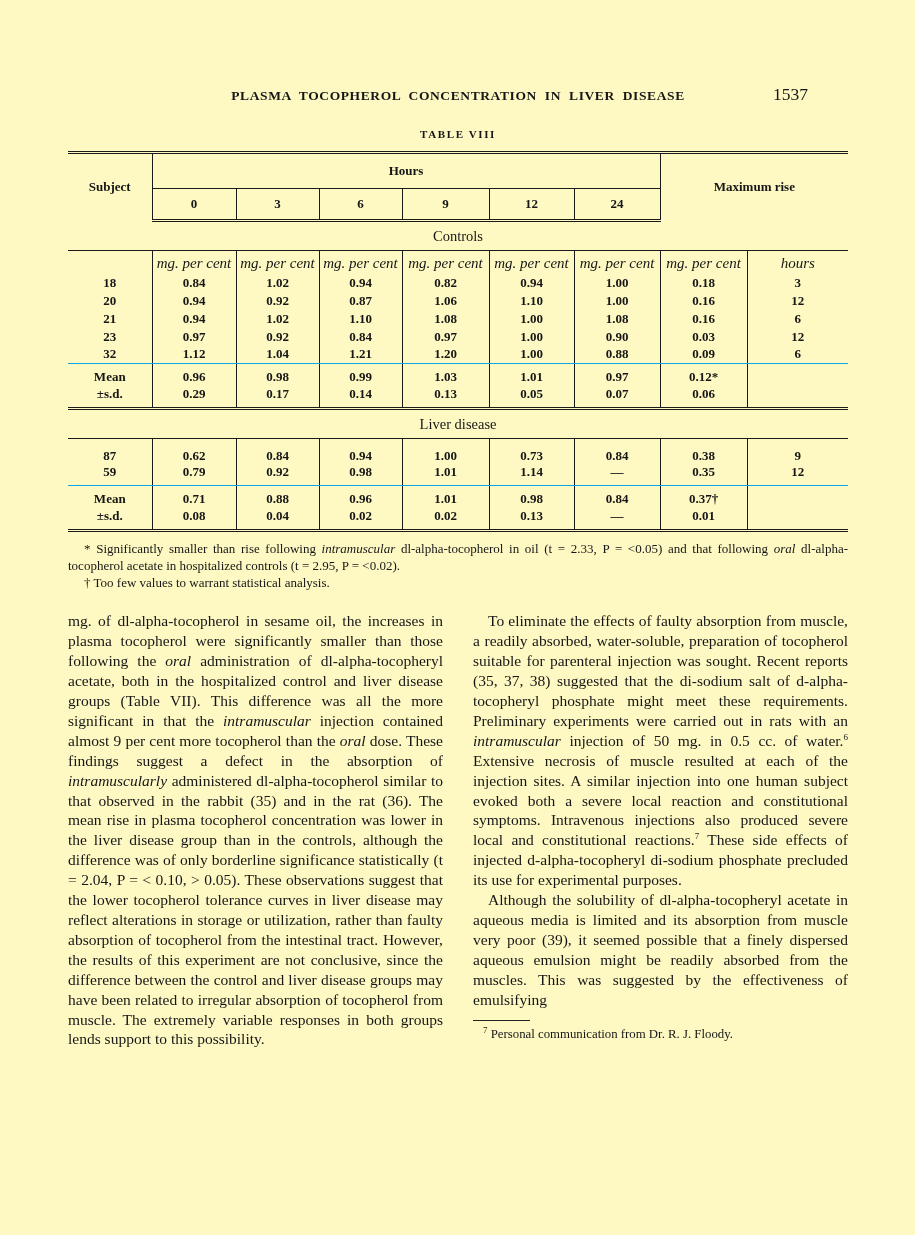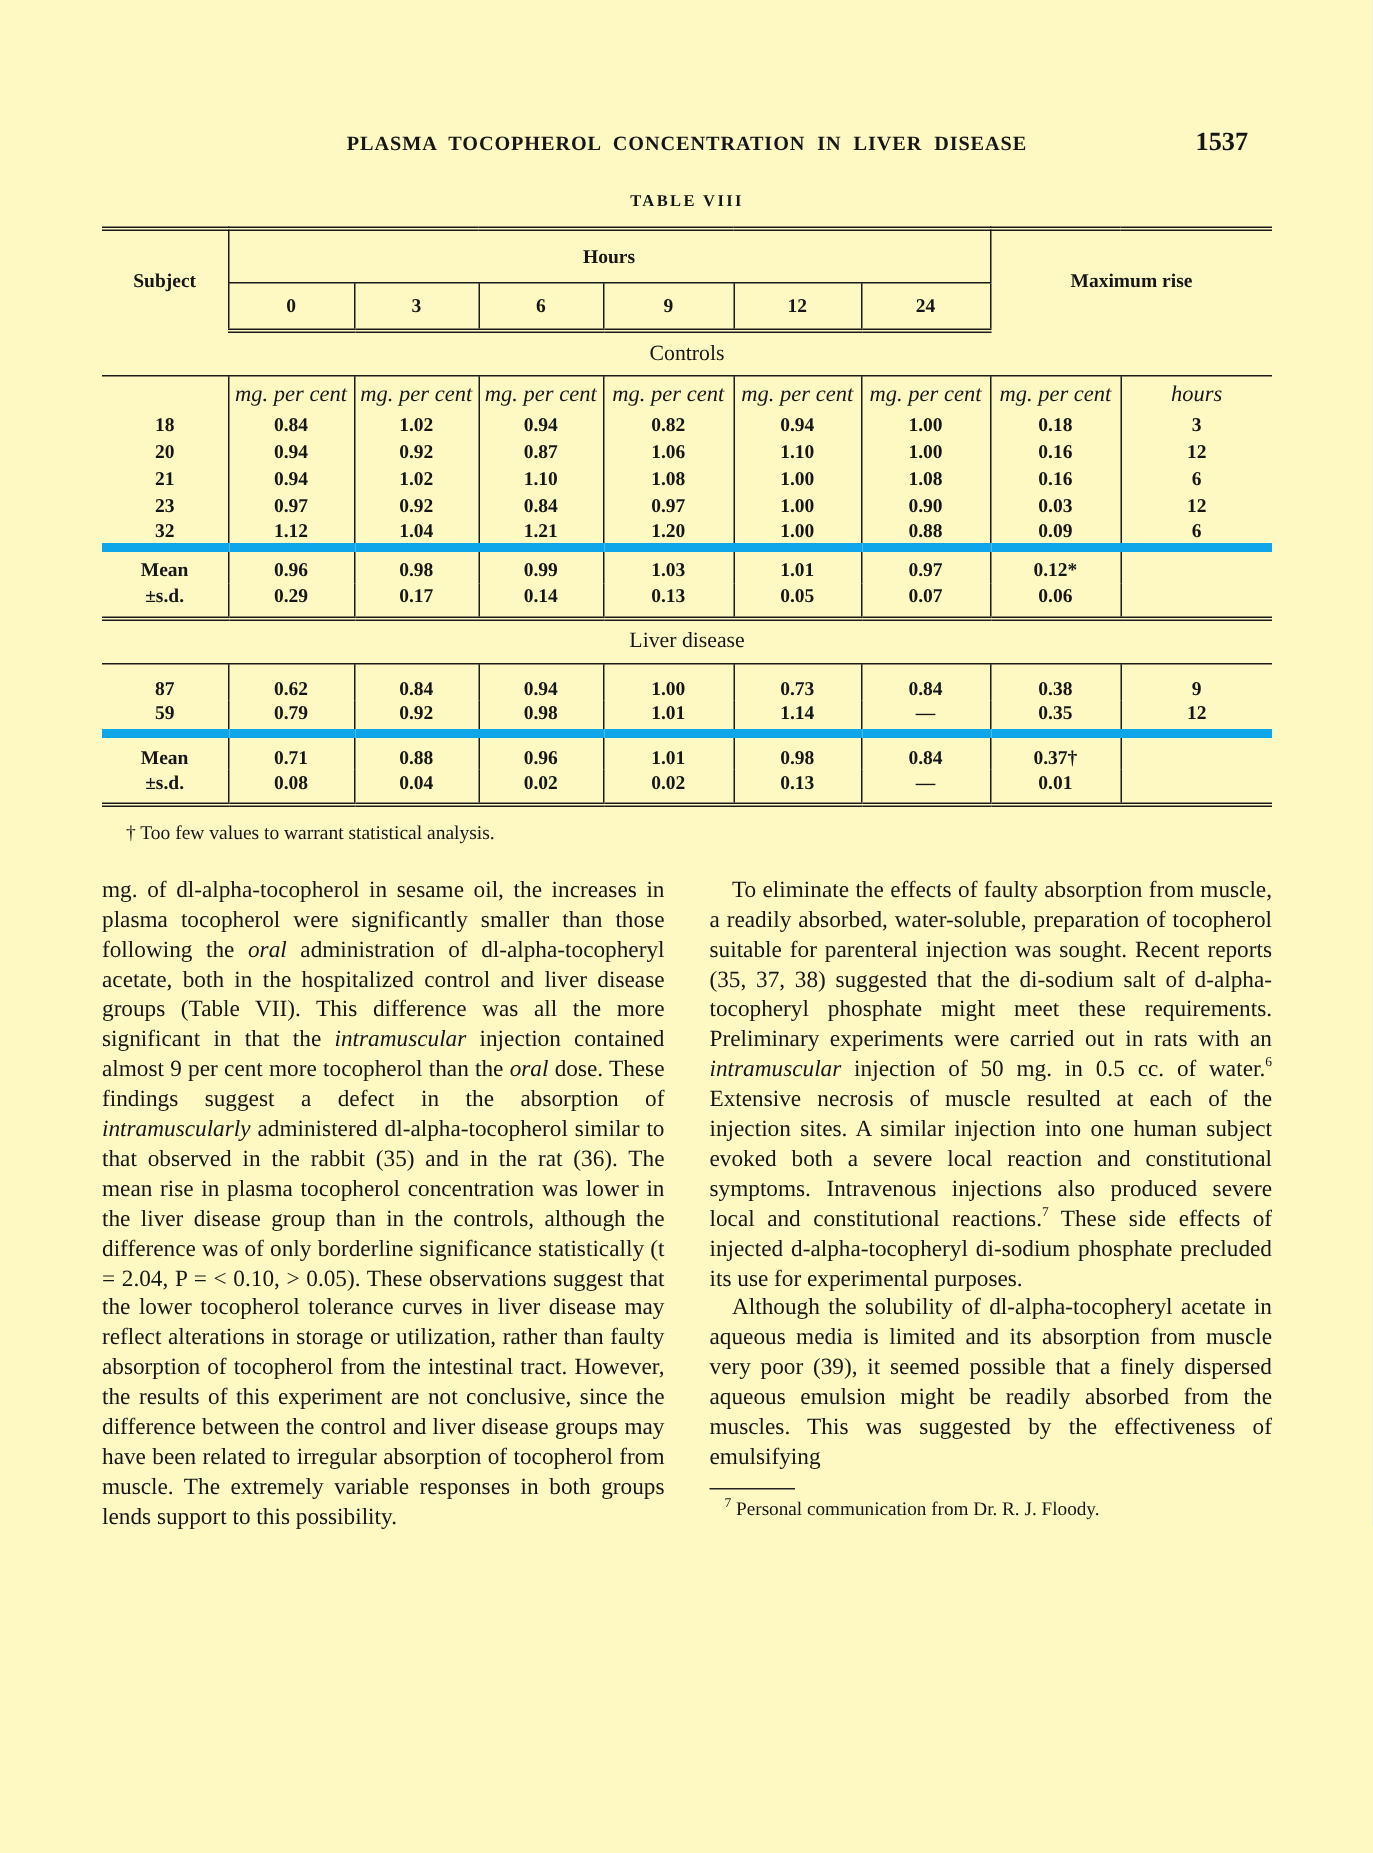--- a/index.html
+++ b/index.html
@@ -6,22 +6,22 @@
   .page {
     position:relative; width:915px; height:1235px; background:#fef9c3;
     font-family:"Liberation Serif","DejaVu Serif",serif; color:#161616;
     margin:0 auto; overflow:hidden;
   }
   .content { position:absolute; left:68px; top:88px; width:780px; }
 
   
   .running-head { position:relative; text-align:center; font-weight:bold;
     font-size:13.5px; letter-spacing:0.6px; word-spacing:4px; }
-  .page-num { position:absolute; right:16px; top:-4px; font-size:17.5px;
-    font-weight:bold; letter-spacing:0; word-spacing:0; }
+  .page-num { position:absolute; right:40px; top:-4px; font-size:17.5px;
+    font-weight:normal; letter-spacing:0; word-spacing:0; }
 
   
   .table-label { text-align:center; margin-top:24px; font-size:11px;
     font-weight:bold; letter-spacing:1.6px; }
   .caption { text-align:center; font-style:italic; font-size:13.5px;
     line-height:17px; margin-top:7px; }
 
   
   table.tbl { margin-top:11px; width:780px; border-collapse:collapse;
     table-layout:fixed; font-size:13px; font-weight:bold;
@@ -31,21 +31,21 @@
   tr.hdr1 { height:36px; }
   tr.ticks { height:32px; }
   tr.ticks td { border-bottom:3px double #1a1a1a; }
   td.hours-span { border-bottom:1px solid #1a1a1a; font-weight:bold; }
   tr.band td { border-bottom:1px solid #1a1a1a; font-weight:normal;
     font-size:14.5px; height:28px; }
   tr.units { height:23px; }
   tr.units td { font-style:italic; font-weight:normal; font-size:15px;
     vertical-align:bottom; padding-bottom:2px; }
   tr.dr { height:18px; }
-  tr.last-data td { border-bottom:6px solid #0ea5e9; }
+  tr.last-data td { border-bottom:1px solid #0ea5e9; }
   tr.mean td { padding-top:4px; height:17px; }
   tr.sd td { padding-bottom:5px; height:17px; }
   tr.sd-end td { border-bottom:3px double #1a1a1a; }
 
   
   .table-footnotes { margin-top:9px; font-size:13px; line-height:16.8px;
     text-align:justify; }
   .table-footnotes p { margin:0; }
   .table-footnotes p.ind { text-indent:16px; }
 
@@ -243,20 +243,21 @@
         <td class="vl">0.02</td>
         <td class="vl">0.13</td>
         <td class="vl">—</td>
         <td class="vl">0.01</td>
         <td class="vl"></td>
       </tr>
     </tbody>
       </table>
 
     <div class="table-footnotes">
+      <p class="ind">* Significantly smaller than rise following <i>intramuscular</i> dl-alpha-tocopherol in oil (t = 2.33, P = &lt;0.05) and that following <i>oral</i> dl-alpha-tocopherol acetate in hospitalized controls (t = 2.95, P = &lt;0.02).</p>
       <p class="ind">† Too few values to warrant statistical analysis.</p>
     </div>
 
     <div class="columns">
       <div class="col-left">
         <p>mg. of dl-alpha-tocopherol in sesame oil, the increases in plasma tocopherol were significantly smaller than those following the <i>oral</i> administration of dl-alpha-tocopheryl acetate, both in the hospitalized control and liver disease groups (Table VII). This difference was all the more significant in that the <i>intramuscular</i> injection contained almost 9 per cent more tocopherol than the <i>oral</i> dose. These findings suggest a defect in the absorption of <i>intramuscularly</i> administered dl-alpha-tocopherol similar to that observed in the rabbit (35) and in the rat (36). The mean rise in plasma tocopherol concentration was lower in the liver disease group than in the controls, although the difference was of only borderline significance statistically (t = 2.04, P = &lt; 0.10, &gt; 0.05). These observations suggest that the lower tocopherol tolerance curves in liver disease may reflect alterations in storage or utilization, rather than faulty absorption of tocopherol from the intestinal tract. However, the results of this experiment are not conclusive, since the difference between the control and liver disease groups may have been related to irregular absorption of tocopherol from muscle. The extremely variable responses in both groups lends support to this possibility.</p>
       </div>
       <div class="col-right">
         <p class="indent">To eliminate the effects of faulty absorption from muscle, a readily absorbed, water-soluble, preparation of tocopherol suitable for parenteral injection was sought. Recent reports (35, 37, 38) suggested that the di-sodium salt of d-alpha-tocopheryl phosphate might meet these requirements. Preliminary experiments were carried out in rats with an <i>intramuscular</i> injection of 50 mg. in 0.5 cc. of water.<sup>6</sup> Extensive necrosis of muscle resulted at each of the injection sites. A similar injection into one human subject evoked both a severe local reaction and constitutional symptoms. Intravenous injections also produced severe local and constitutional reactions.<sup>7</sup> These side effects of injected d-alpha-tocopheryl di-sodium phosphate precluded its use for experimental purposes.</p>
         <p class="indent">Although the solubility of dl-alpha-tocopheryl acetate in aqueous media is limited and its absorption from muscle very poor (39), it seemed possible that a finely dispersed aqueous emulsion might be readily absorbed from the muscles. This was suggested by the effectiveness of emulsifying</p>

